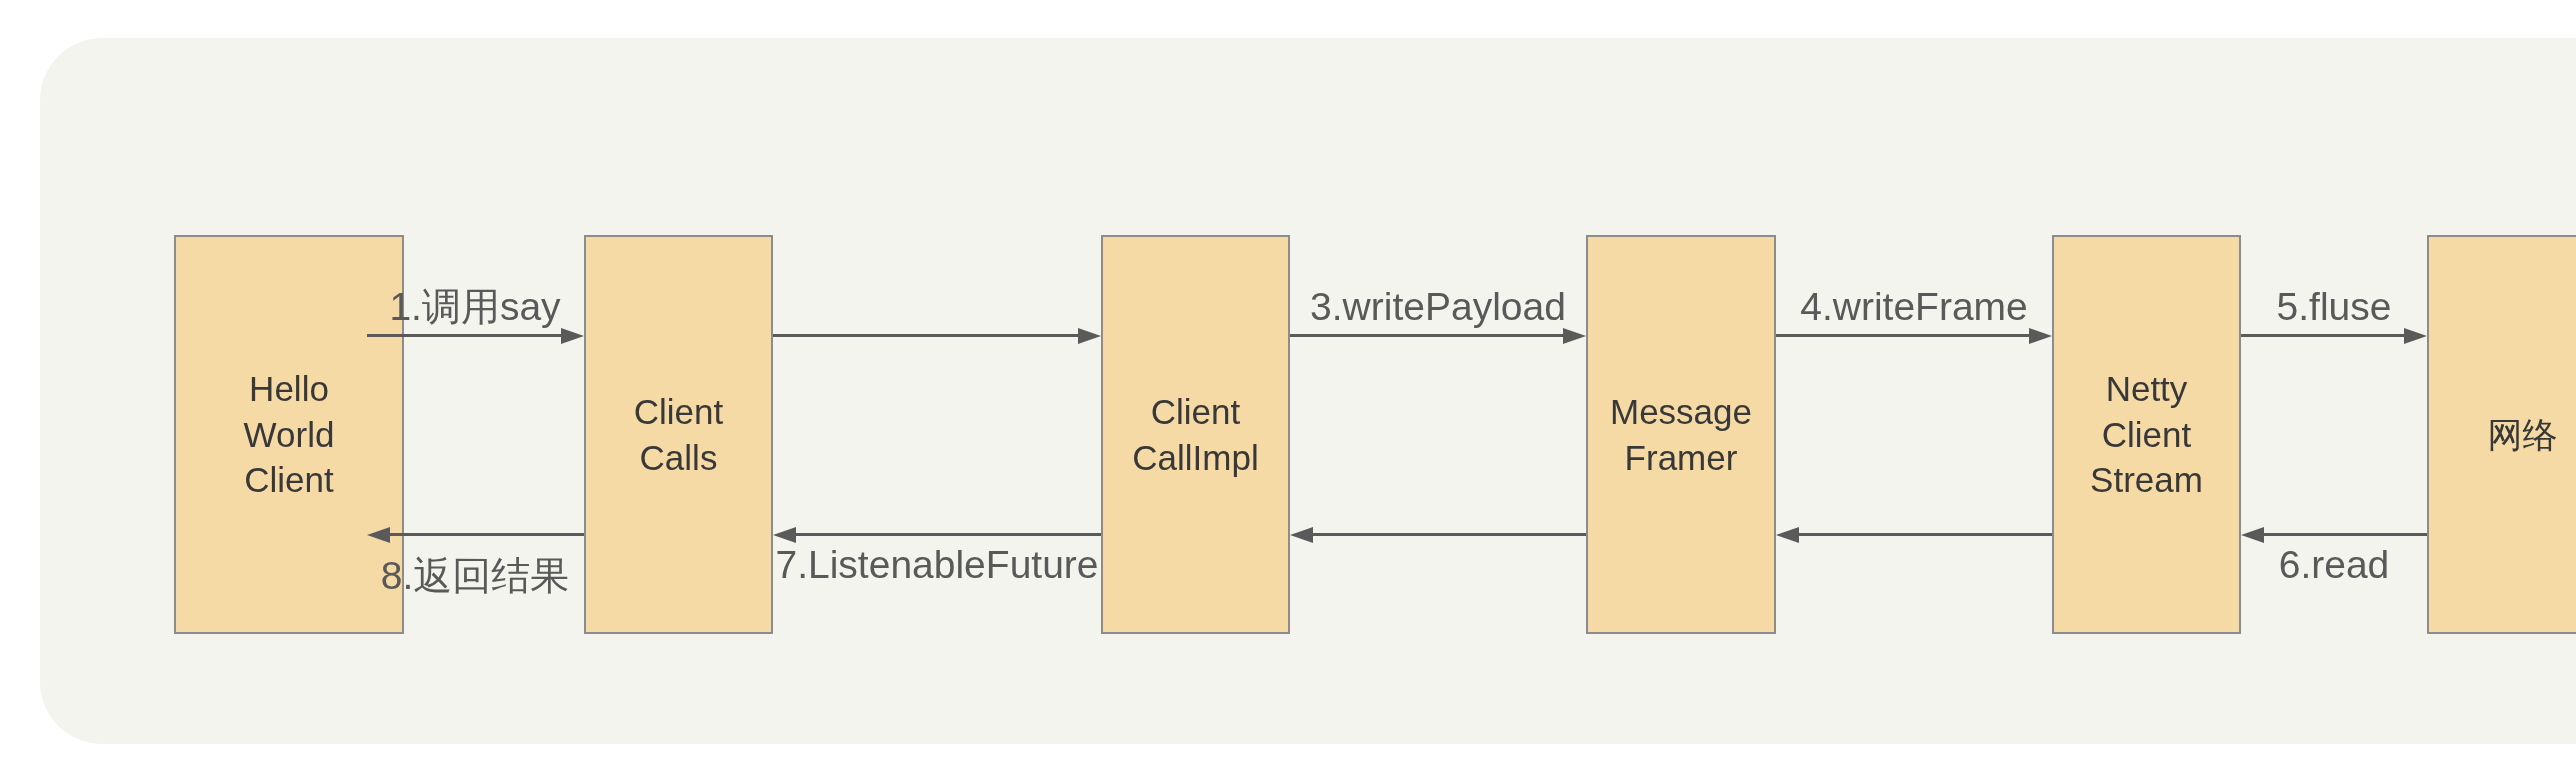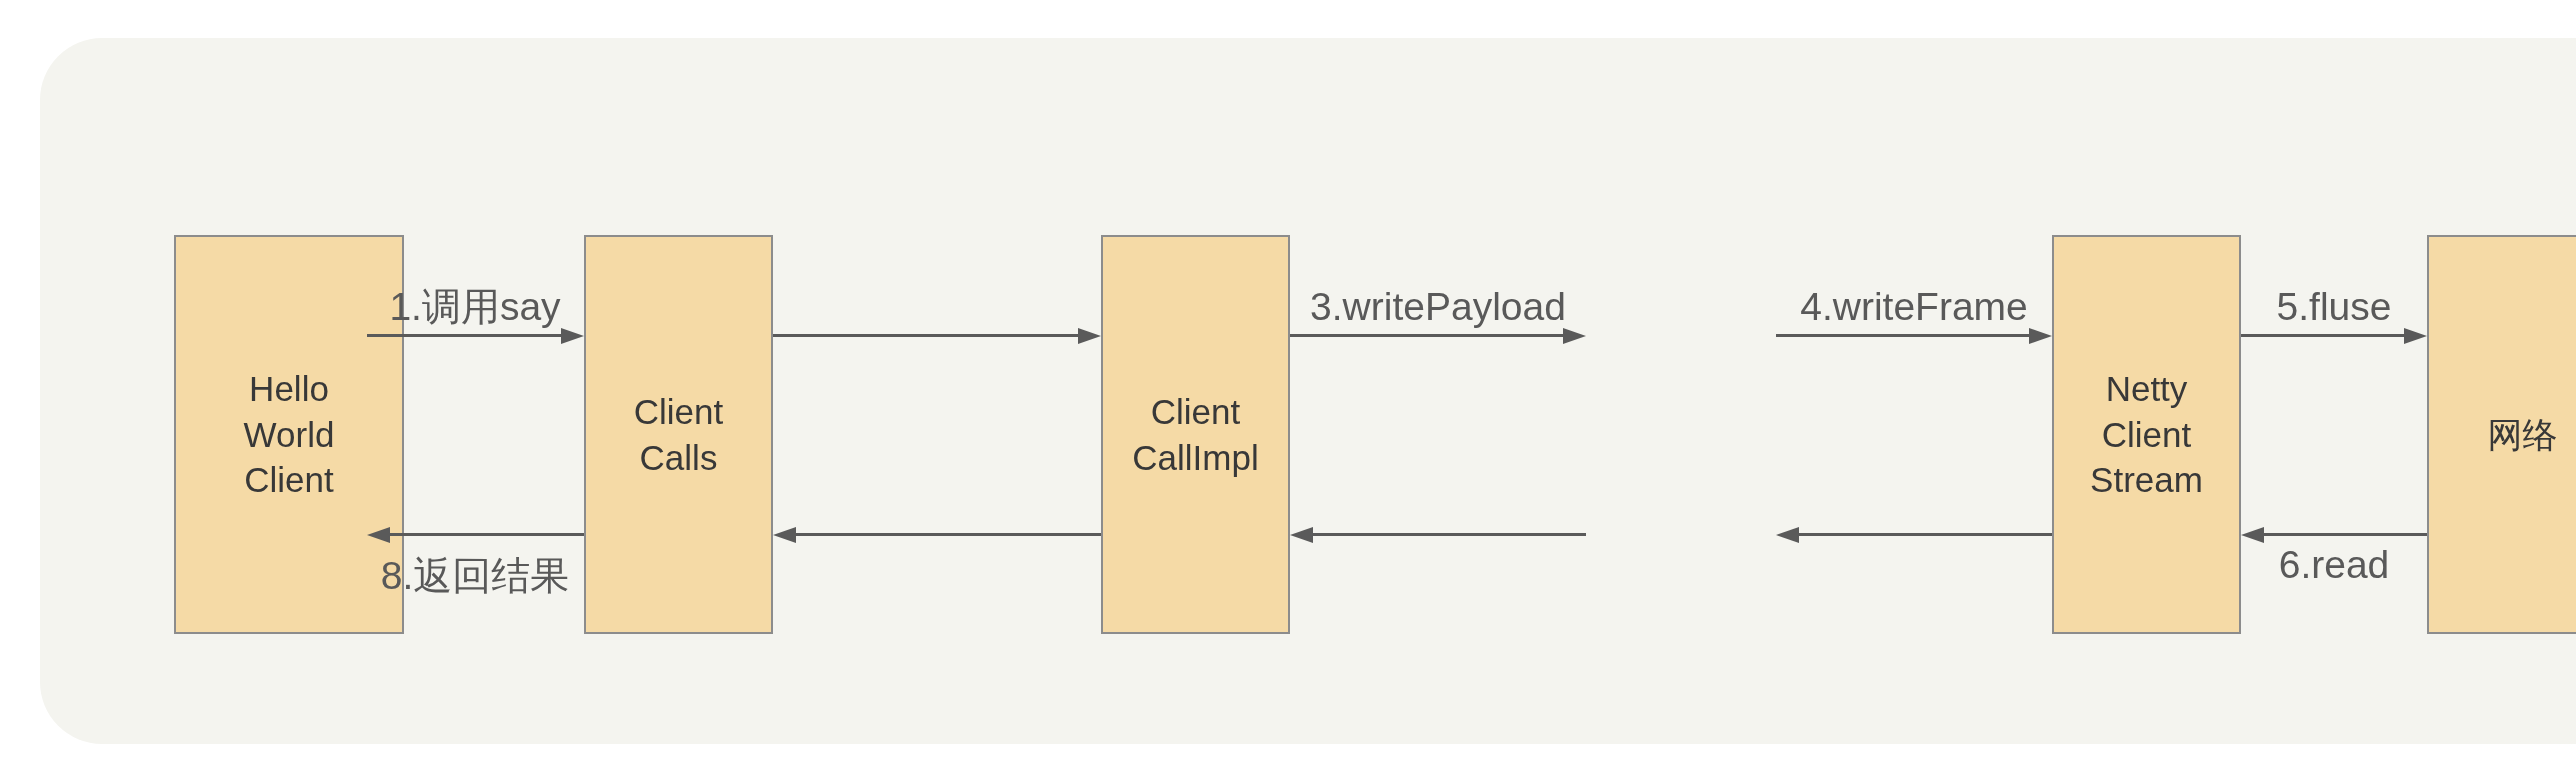--- a/index.html
+++ b/index.html
@@ -81,20 +81,24 @@
 Client</span>
     </div>
     <div class="node" style="left:544px; width:189px;">
       <span class="node-label">Client
 Calls</span>
     </div>
     <div class="node" style="left:1061px; width:189px;">
       <span class="node-label">Client
 CallImpl</span>
     </div>
+    <div class="node" style="left:1546px; width:190px;">
+      <span class="node-label">Message
+Framer</span>
+    </div>
     <div class="node" style="left:2012px; width:189px;">
       <span class="node-label">Netty
 Client
 Stream</span>
     </div>
     <div class="node" style="left:2387px; width:191px;">
       <span class="node-label">网络</span>
     </div>
 
     <div class="arrow fwd" style="left:327px; width:217px;">
@@ -138,17 +142,18 @@
       <span class="head left"></span>
         <span class="line"></span>
     </div>
 
     <div class="arrow-label above" style="left:435px;">1.调用say</div>
     <div class="arrow-label above" style="left:1398px;">3.writePayload</div>
     <div class="arrow-label above" style="left:1874px;">4.writeFrame</div>
     <div class="arrow-label above" style="left:2294px;">5.fluse</div>
 
     <div class="arrow-label below" style="left:435px;margin-top:11px;">8.返回结果</div>
+    <div class="arrow-label below" style="left:897px;">7.ListenableFuture</div>
     <div class="arrow-label below" style="left:2294px;text-align:center;">6.read</div>
 
   </div>
 </div>
 
 
 </body></html>

